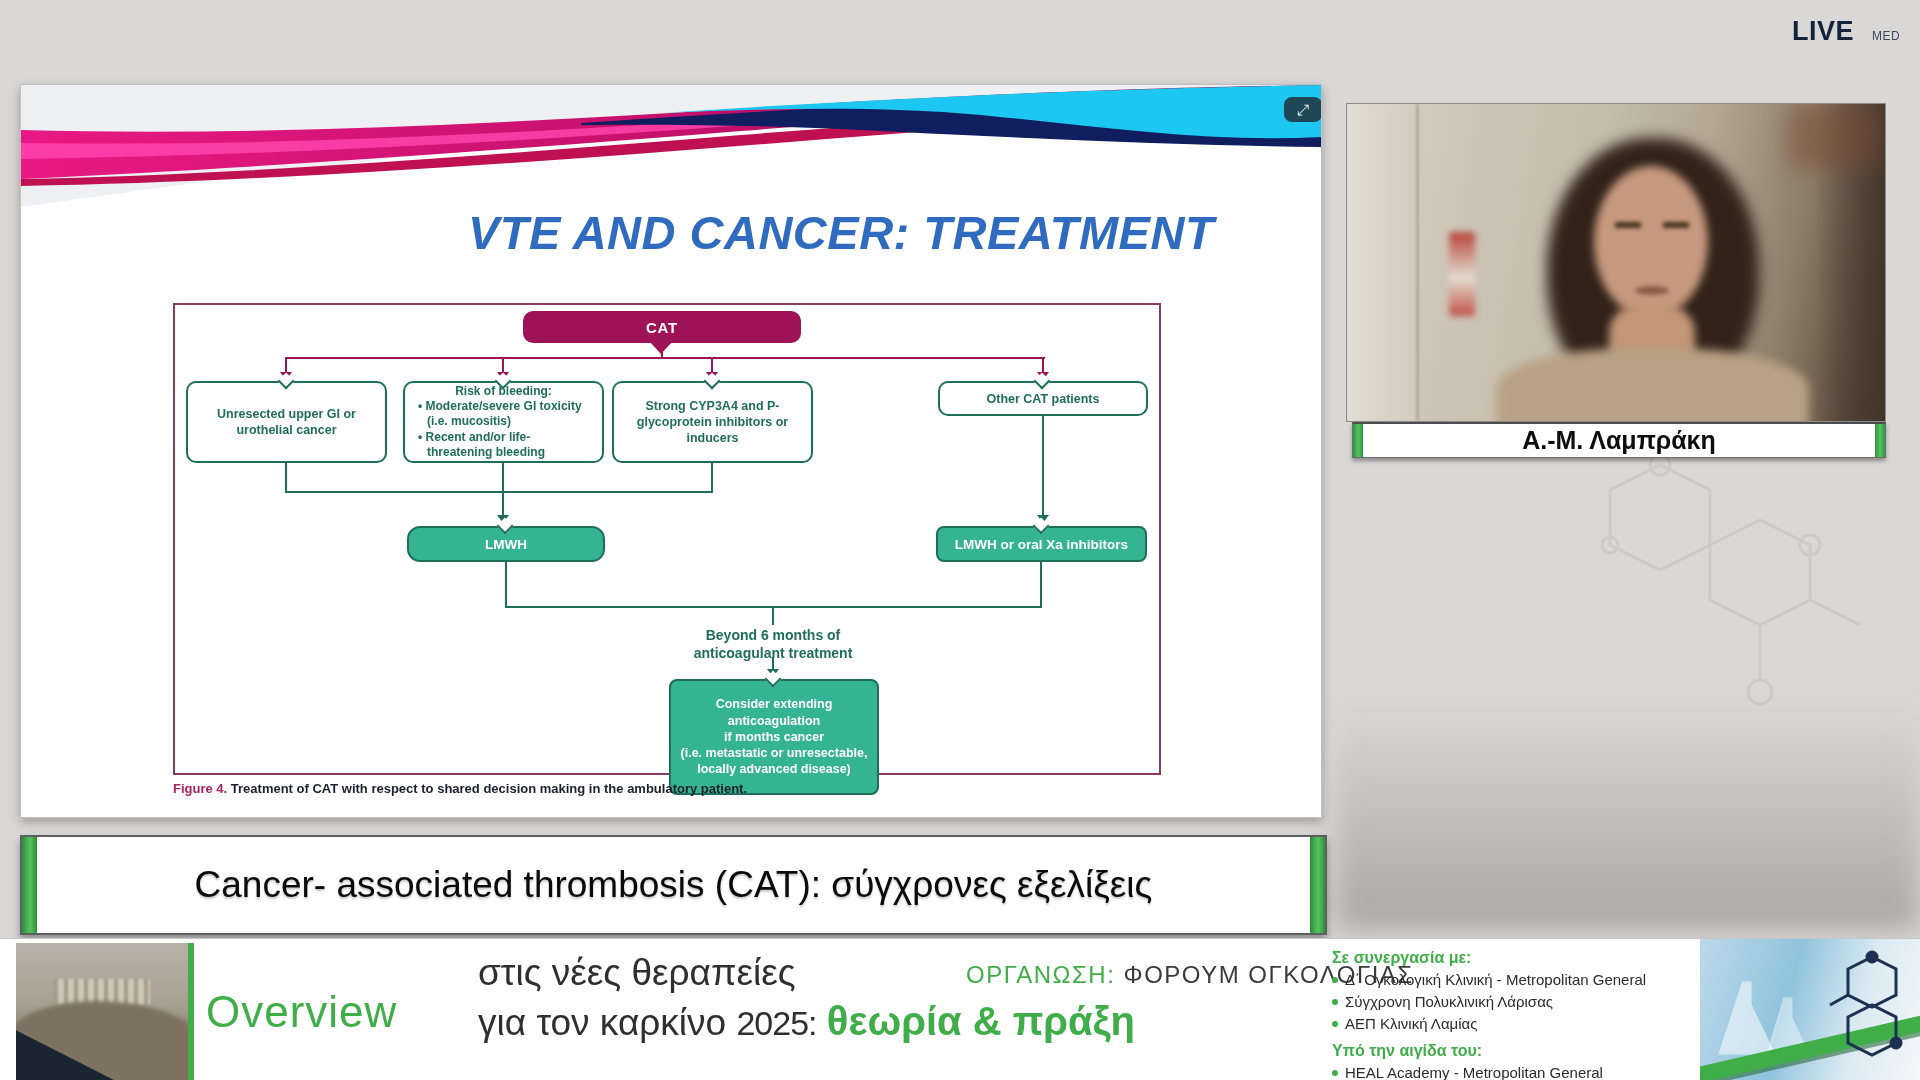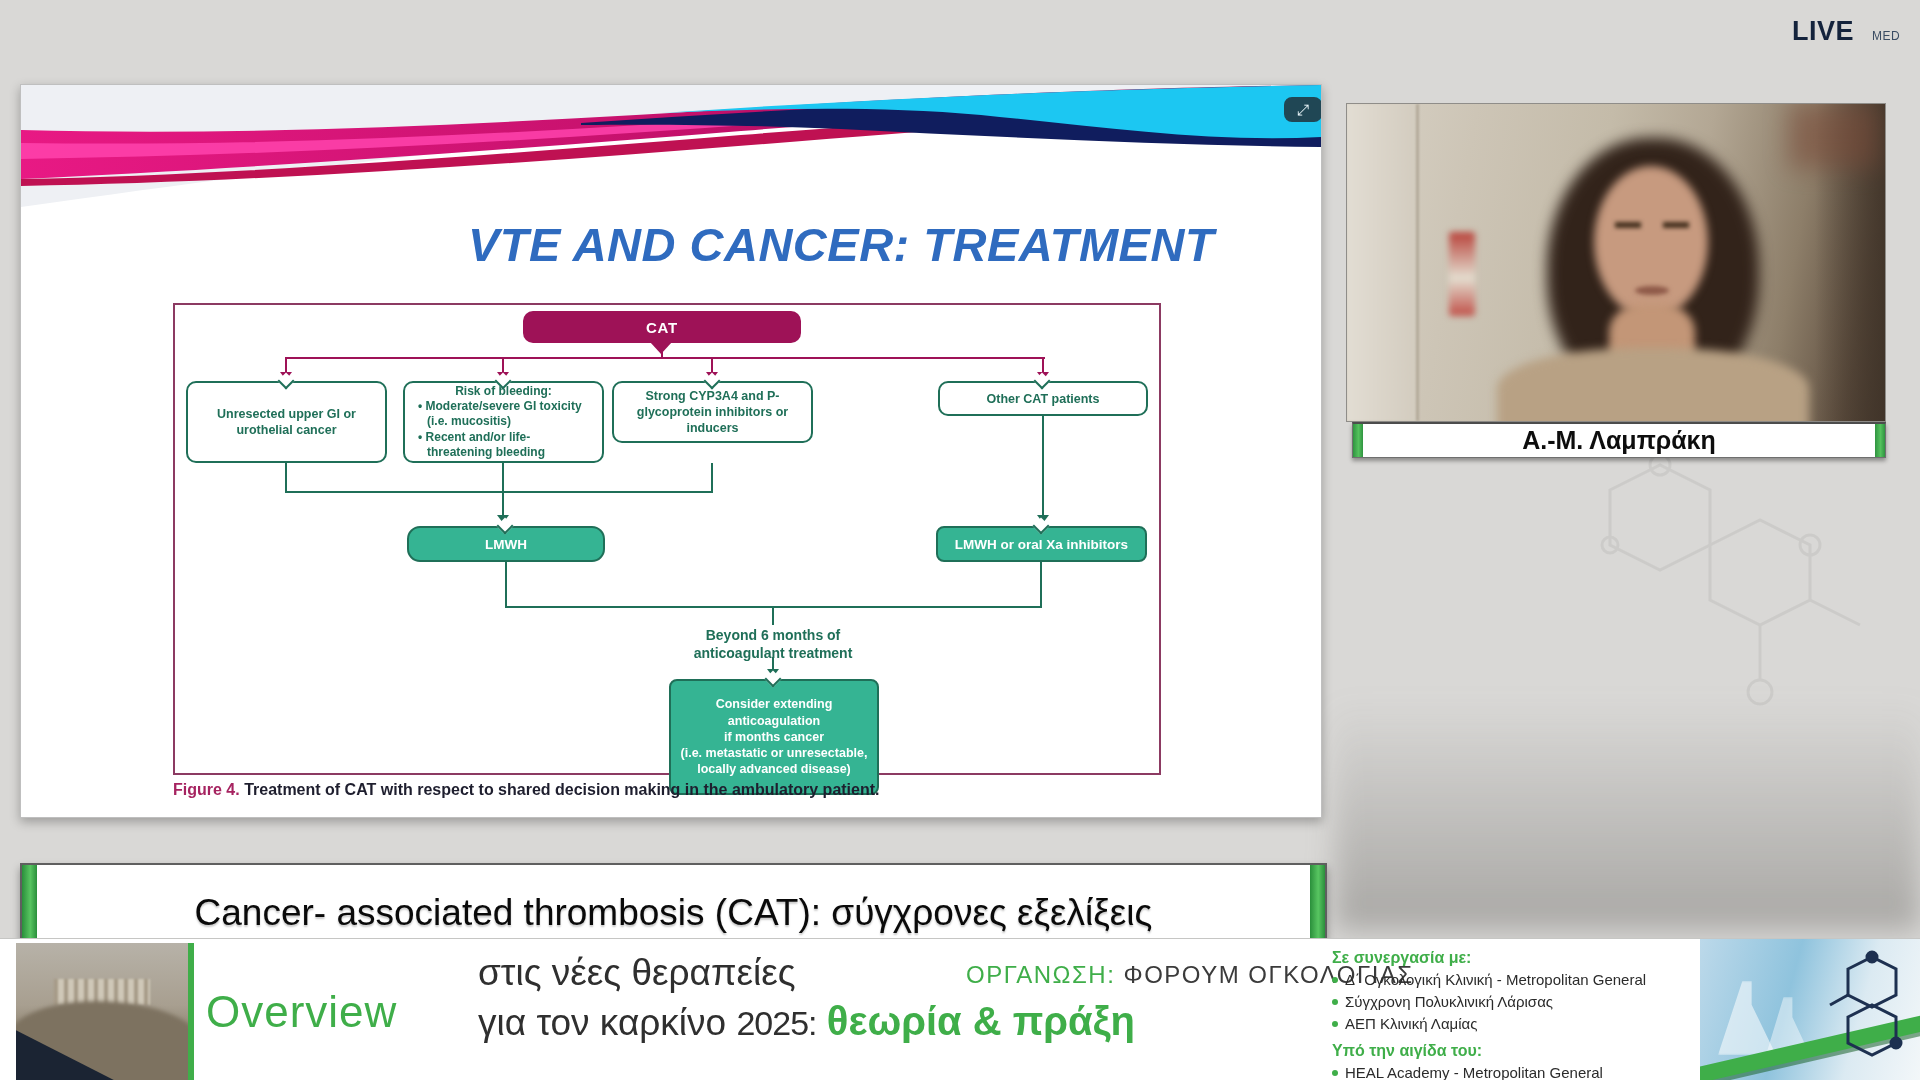--- a/index.html
+++ b/index.html
@@ -21,54 +21,54 @@
   .wm-fade{position:absolute;left:1335px;top:700px;width:585px;height:230px;
     background:linear-gradient(180deg,rgba(120,120,118,0),rgba(110,108,104,.45));filter:blur(14px);}
 
   
   .slide{position:absolute;left:20px;top:84px;width:1302px;height:734px;background:#fff;
     border:1px solid #bfbfbf;box-shadow:0 4px 10px rgba(0,0,0,.28);overflow:hidden;}
   .swoosh{position:absolute;left:0;top:0;width:1302px;height:240px;pointer-events:none;}
   .collapse-btn{position:absolute;left:1263px;top:12px;width:38px;height:25px;border-radius:8px;
     background:rgba(33,48,58,.85);color:#eaf6fa;display:flex;align-items:center;justify-content:center;
     font-size:15px;cursor:pointer;}
-  .slide-title{position:absolute;left:380px;top:132px;width:880px;text-align:center;
+  .slide-title{position:absolute;left:380px;top:120px;width:880px;text-align:center;
     font-size:47px;line-height:56px;font-weight:bold;font-style:italic;color:var(--titleblue);letter-spacing:.5px;}
 
   
   .fc-frame{position:absolute;left:152px;top:218px;width:988px;height:472px;border:2px solid #8c3a62;}
   .fc-box{position:absolute;display:flex;flex-direction:column;align-items:center;justify-content:center;
     text-align:center;border-radius:10px;}
   .root-box{left:502px;top:226px;width:278px;height:32px;background:var(--maroon);
     color:#fff;font-weight:bold;font-size:15px;letter-spacing:.8px;}
   .root-tail{position:absolute;left:629px;top:257px;width:0;height:0;
     border-left:11px solid transparent;border-right:11px solid transparent;border-top:12px solid var(--maroon);}
   .branch{background:#fff;border:2px solid var(--greendark);color:var(--greendark);font-weight:bold;font-size:12.5px;line-height:1.28;}
   .b1{left:165px;top:296px;width:201px;height:82px;padding:4px 10px;}
   .b2{left:382px;top:296px;width:201px;height:82px;padding:3px 8px;font-size:12px;}
-  .b3{left:591px;top:296px;width:201px;height:62px;padding:20px 10px;}
+  .b3{left:591px;top:296px;width:201px;height:82px;padding:20px 10px;}
   .b4{left:917px;top:296px;width:210px;height:35px;}
   .b2 .bt{width:100%;text-align:center;}
   .b2 .bi{width:100%;text-align:left;padding-left:14px;text-indent:-9px;}
   .b2 .bi::before{content:"•  ";}
   .notch{position:absolute;left:50%;top:-8px;width:12px;height:12px;margin-left:-7px;background:#fff;
     border-right:2.5px solid var(--greendark);border-bottom:2.5px solid var(--greendark);transform:rotate(45deg);}
   .teal{background:var(--teal);border:2px solid var(--greendark);color:#fff;font-weight:bold;font-size:13.5px;}
   .t1{left:386px;top:441px;width:198px;height:36px;border-radius:13px;}
   .t2{left:915px;top:441px;width:211px;height:36px;border-radius:8px;}
   .t3{left:648px;top:594px;width:210px;height:116px;border-radius:8px;font-size:12.5px;line-height:1.3;}
   .vl,.hl{position:absolute;}
   .vl{width:2px;} .hl{height:2px;}
   .m{background:var(--maroon);} .g{background:var(--greendark);}
   .ah{position:absolute;width:0;height:0;border-left:6px solid transparent;border-right:6px solid transparent;}
   .ah.m{background:none;border-top:8px solid var(--maroon);}
   .ah.g{background:none;border-top:8px solid var(--greendark);}
   .beyond{position:absolute;left:632px;top:542px;width:240px;text-align:center;
     color:var(--greendark);font-weight:bold;font-size:14px;line-height:1.25;}
-  .fig-cap{position:absolute;left:152px;top:696px;width:1000px;font-size:16px;font-weight:bold;color:#1e1e2e;}
+  .fig-cap{position:absolute;left:152px;top:696px;width:1000px;font-size:13px;font-weight:bold;color:#1e1e2e;}
   .fig-cap .lab{color:#a62360;}
 
   
   .cam{position:absolute;left:1346px;top:103px;width:540px;height:319px;overflow:hidden;
     border:1px solid #8f8d89;background:linear-gradient(100deg,#d8d2c6 0%,#cdc5b6 22%,#c4bba9 45%,#b3a794 62%,#8d7e69 80%,#5f4f40 93%,#4a3c30 100%);}
   .cam *{position:absolute;}
   .cam .door{left:0;top:0;width:72px;height:100%;background:linear-gradient(90deg,#e2ddd3,#d3ccbf);border-right:3px solid #b3aa9a;filter:blur(1px);}
   .cam .art{left:102px;top:128px;width:26px;height:84px;background:linear-gradient(180deg,#b8423a,#e4ded0 55%,#c05048);filter:blur(3px);border-radius:3px;}
   .cam .hair{left:200px;top:34px;width:212px;height:270px;background:#32231a;border-radius:48%;filter:blur(7px);}
   .cam .face{left:247px;top:62px;width:114px;height:152px;background:#c79a7f;border-radius:50%;filter:blur(4px);}
@@ -82,21 +82,21 @@
   .name-bar{position:absolute;left:1352px;top:422px;width:534px;height:36px;background:#fff;
     border:1px solid #6f6f6f;border-top:2px solid #4c4c4c;box-shadow:0 3px 4px rgba(0,0,0,.35);
     display:flex;align-items:center;justify-content:center;}
   .name-bar .edge{position:absolute;top:0;bottom:0;width:10px;
     background:linear-gradient(90deg,#2f9440,#54c15d 55%,#2f9440);}
   .name-bar .edge.l{left:0;} .name-bar .edge.r{right:0;}
   .name-bar .nm{font-size:25px;font-weight:600;color:#0d0d0d;}
 
   
   .caption-bar{position:absolute;left:20px;top:835px;width:1307px;height:100px;background:#fff;
-    border:2px solid #5f5f5f;box-shadow:0 5px 8px rgba(0,0,0,.35);display:flex;align-items:center;justify-content:center;margin-top:28px;}
+    border:2px solid #5f5f5f;box-shadow:0 5px 8px rgba(0,0,0,.35);display:flex;align-items:center;justify-content:center;}
   .caption-bar .edge{position:absolute;top:0;bottom:0;width:15px;
     background:linear-gradient(90deg,#2a8f3b,#58c561 55%,#2a8f3b);}
   .caption-bar .edge.l{left:0;} .caption-bar .edge.r{right:0;}
   .caption-bar .cap{font-size:37px;color:#0a0a0a;text-shadow:0 2px 2px rgba(0,0,0,.22);}
 
   
   .footer{position:absolute;left:0;top:938px;width:1920px;height:142px;background:#fff;border-top:1px solid #c6c6c4;}
   .f-photo{position:absolute;left:16px;top:4px;width:172px;height:138px;overflow:hidden;
     background:linear-gradient(180deg,#b7b2a8 0%,#a89f90 45%,#857a66 75%,#6f6452 100%);}
   .f-photo .acro{position:absolute;left:38px;top:36px;width:96px;height:26px;background:#cfc8b8;

